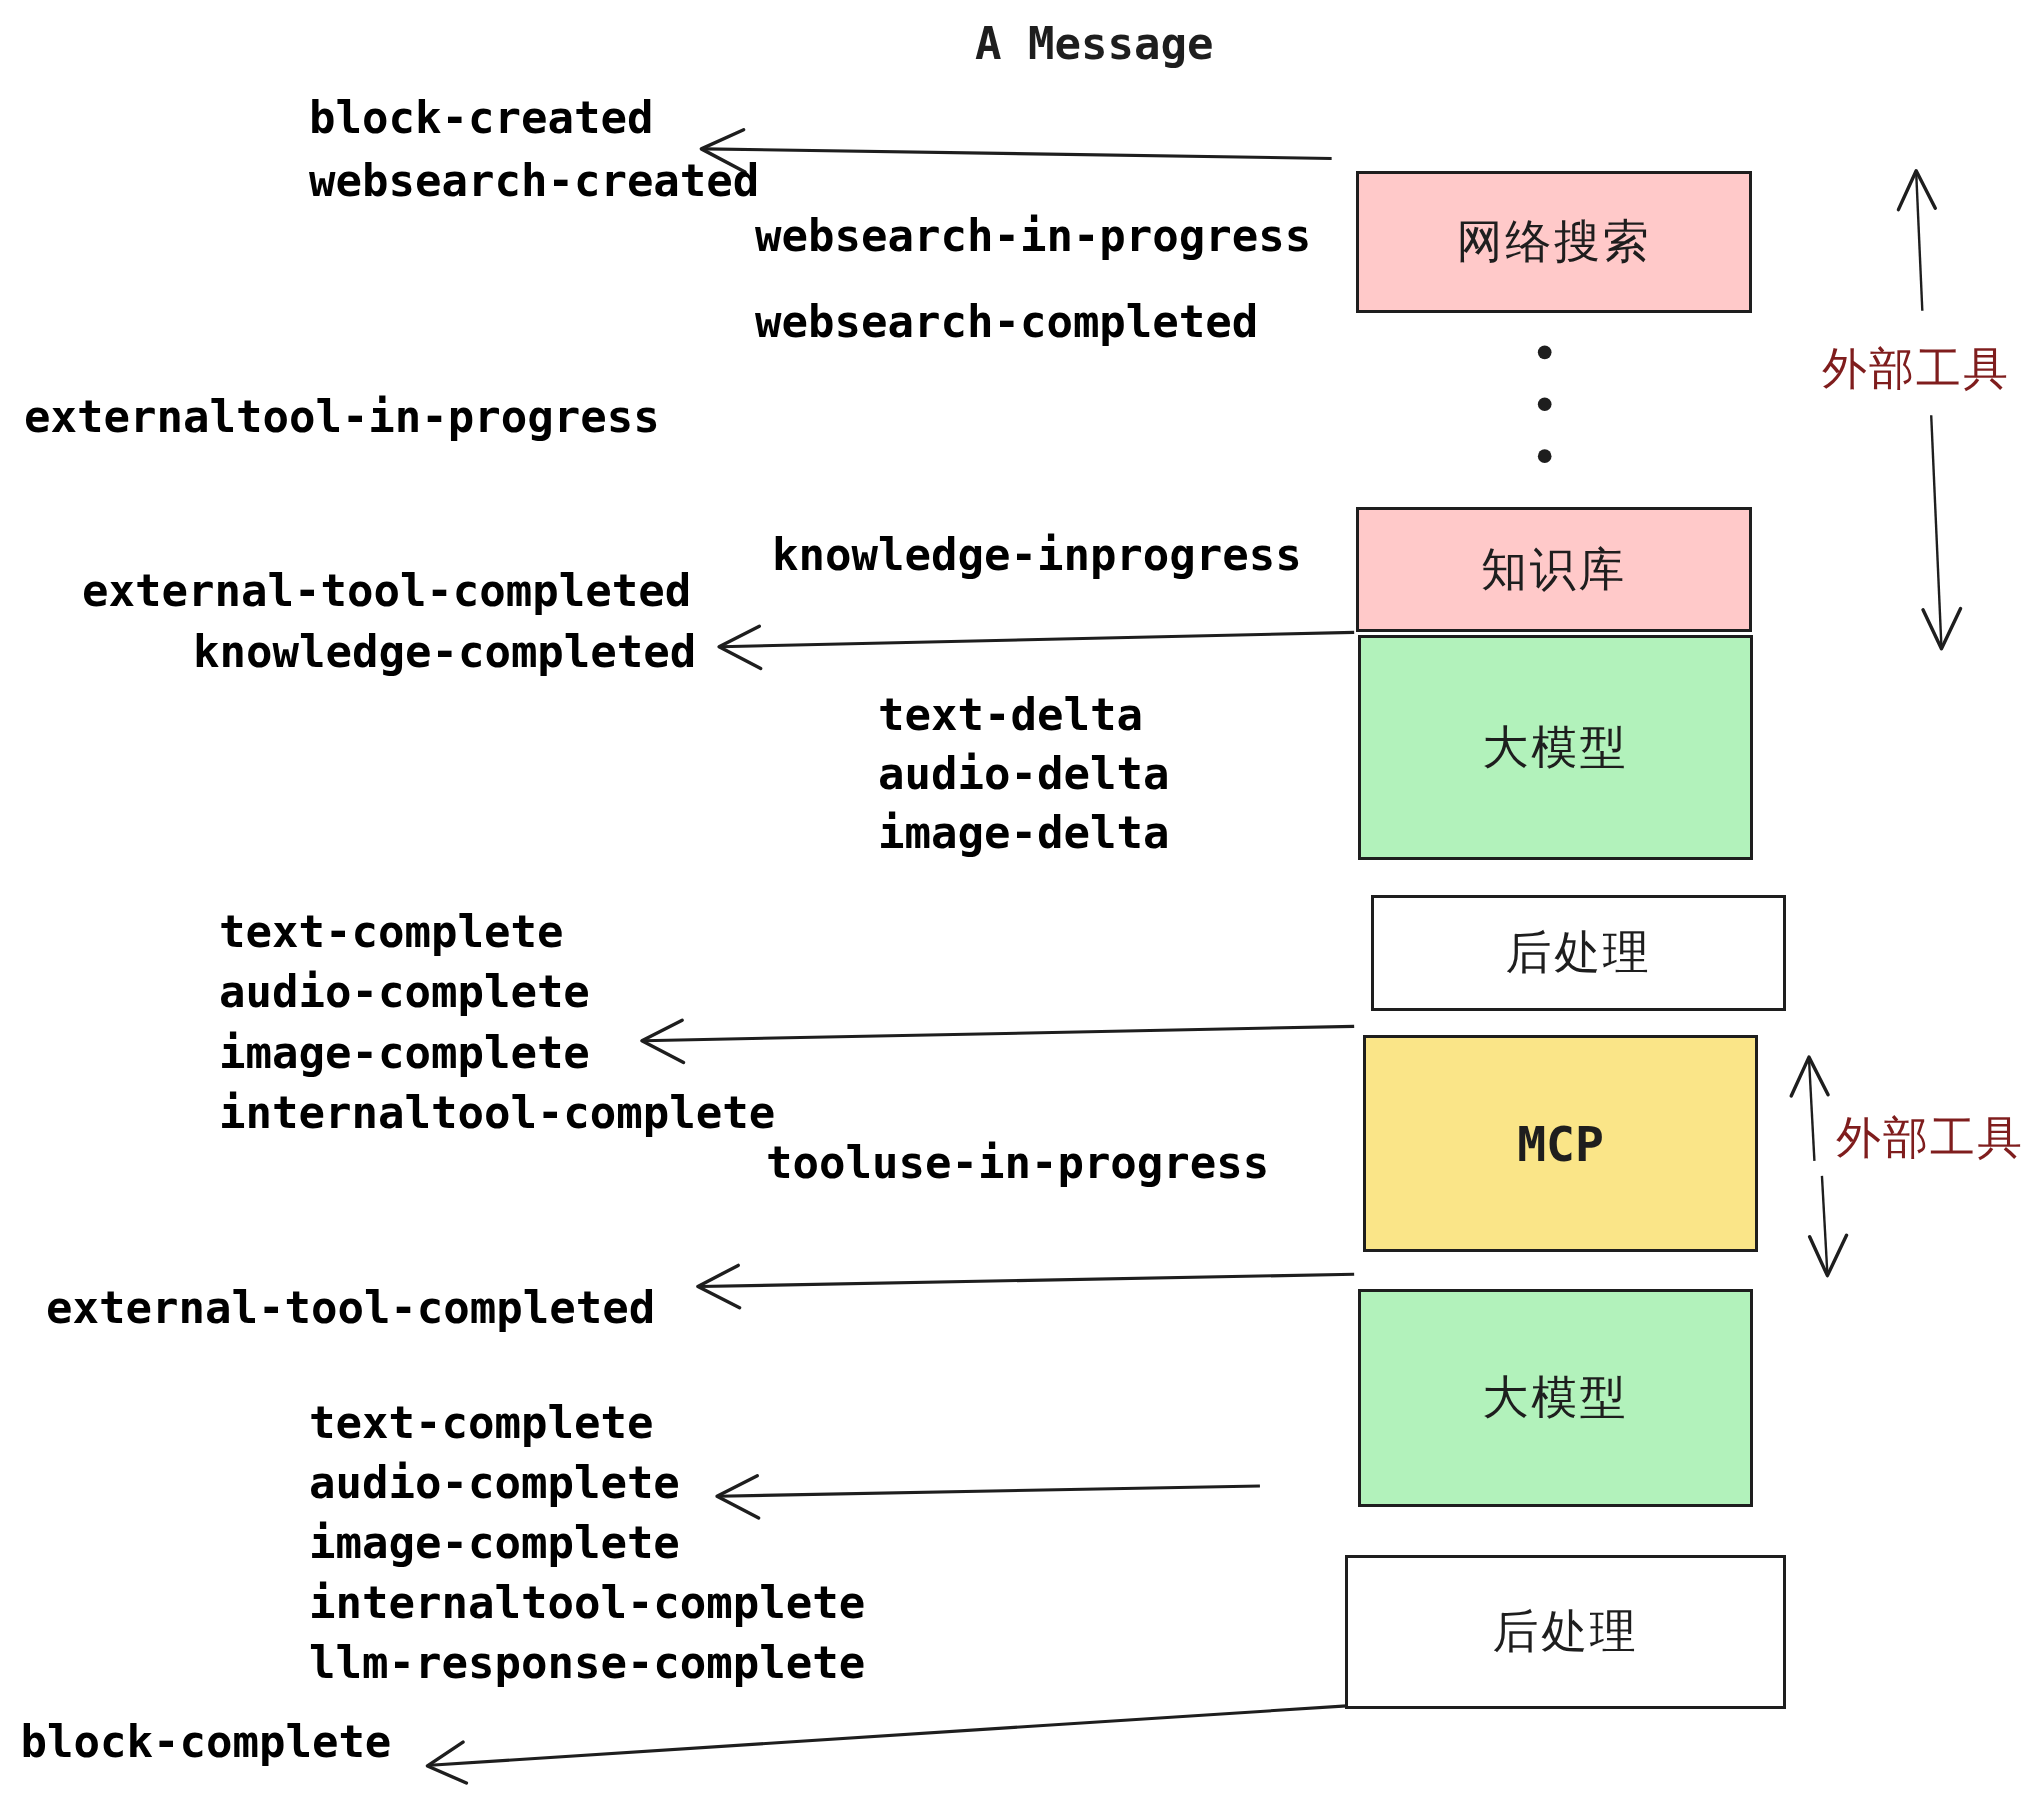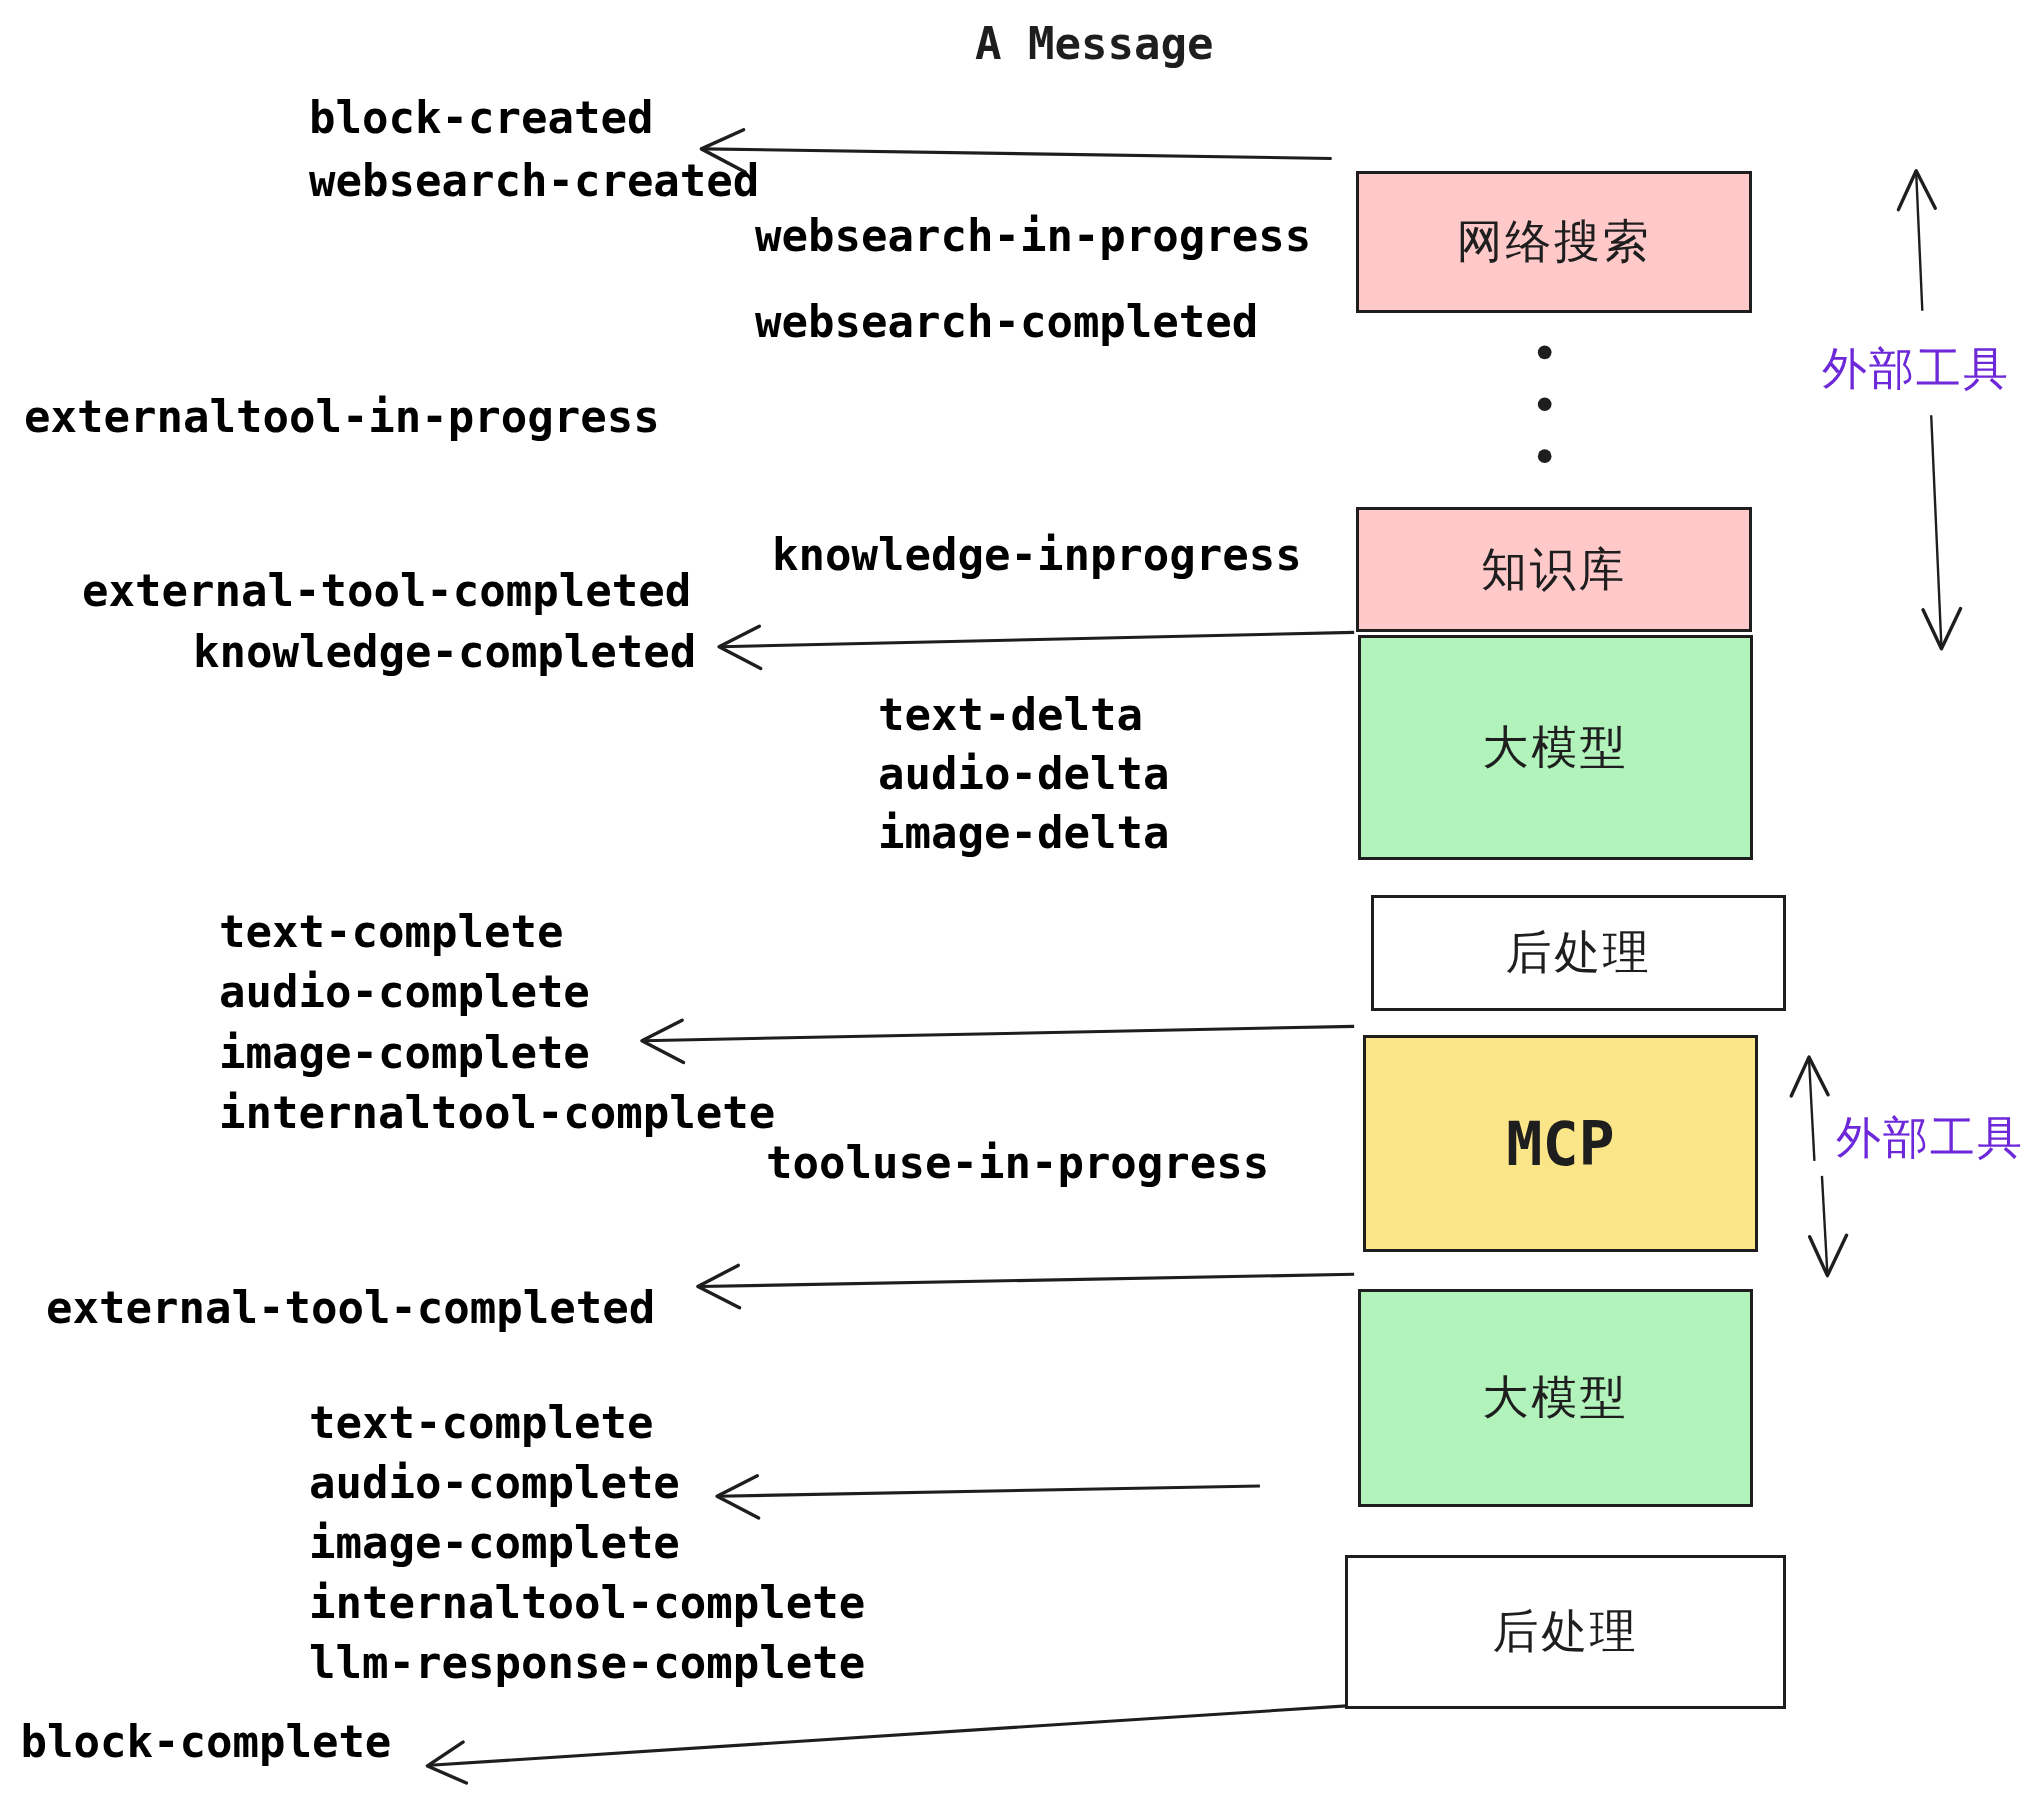--- a/index.html
+++ b/index.html
@@ -6,26 +6,26 @@
   .canvas{position:relative;width:2035px;height:1744px;background:#ffffff;text-decoration:underline;}
   .arrows{position:absolute;left:0;top:0;}
   .ln{stroke:#1e1e1e;stroke-width:4.5;fill:none;}
   .vln{stroke:#1e1e1e;stroke-width:3.5;fill:none;}
   .hd{stroke:#1e1e1e;stroke-width:5;fill:none;stroke-linecap:round;stroke-linejoin:round;}
   .dot{fill:#1e1e1e;}
   .title{position:absolute;left:975px;top:18px;font-family:"DejaVu Sans Mono",monospace;font-weight:bold;font-size:44px;color:#1e1e1e;white-space:nowrap;}
   .evt{position:absolute;font-family:"DejaVu Sans Mono",monospace;font-weight:bold;font-size:44px;color:#000000;white-space:nowrap;line-height:1.08;}
   .box{position:absolute;border:3.4px solid #1e1e1e;box-sizing:border-box;display:flex;align-items:center;justify-content:center;
        font-family:"DejaVu Sans",sans-serif;font-weight:500;font-size:46px;color:#1e1e1e;letter-spacing:2.7px;}
-  .side{position:absolute;font-family:"DejaVu Sans",sans-serif;font-weight:500;font-size:45px;color:#6d28d9;letter-spacing:2px;white-space:nowrap;}
+  .side{position:absolute;font-family:"DejaVu Sans",sans-serif;font-weight:500;font-size:45px;color:#7f1d1d;letter-spacing:2px;white-space:nowrap;}
   .b1{left:1356px;top:171px;width:396px;height:142px;background:#ffc9c9;}
   .b2{left:1356px;top:507px;width:396px;height:125px;background:#ffc9c9;}
   .b3{left:1358px;top:635px;width:395px;height:225px;background:#b2f2bb;}
   .b4{left:1371px;top:895px;width:415px;height:116px;background:#ffffff;}
-  .b5{left:1363px;top:1035px;width:395px;height:217px;background:#fae588;font-family:"DejaVu Sans Mono",monospace;font-weight:bold;font-size:60px;letter-spacing:0;}
+  .b5{left:1363px;top:1035px;width:395px;height:217px;background:#fae588;font-family:"DejaVu Sans Mono",monospace;font-weight:bold;font-size:48px;letter-spacing:0;}
   .b6{left:1358px;top:1289px;width:395px;height:218px;background:#b2f2bb;}
   .b7{left:1345px;top:1555px;width:441px;height:154px;background:#ffffff;}
   .e1{left:309px;top:94px;}   .e2{left:309px;top:157px;}   .e3{left:755px;top:212px;}
   .e4{left:755px;top:298px;}  .e5{left:24px;top:393px;}    .e6{left:772px;top:531px;}
   .e7{left:82px;top:567px;}   .e8{left:193px;top:628px;}   .e9{left:878px;top:691px;}
   .e10{left:878px;top:750px;}.e11{left:878px;top:809px;}.e12{left:219px;top:908px;}
   .e13{left:219px;top:968px;} .e14{left:219px;top:1029px;} .e15{left:219px;top:1089px;}
   .e16{left:766px;top:1139px;}.e17{left:46px;top:1221px;}  .e18{left:46px;top:1284px;}
   .e19{left:46px;top:1347px;}  .e20{left:309px;top:1399px;} .e21{left:309px;top:1459px;}
   .e22{left:309px;top:1519px;} .e23{left:309px;top:1579px;} .e24{left:309px;top:1639px;}

